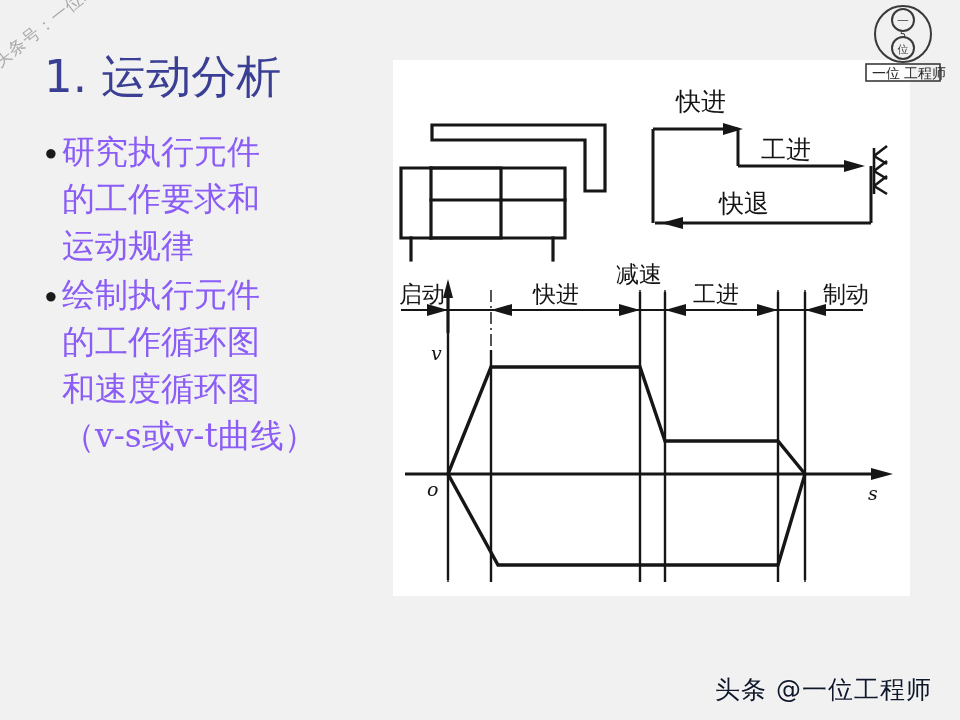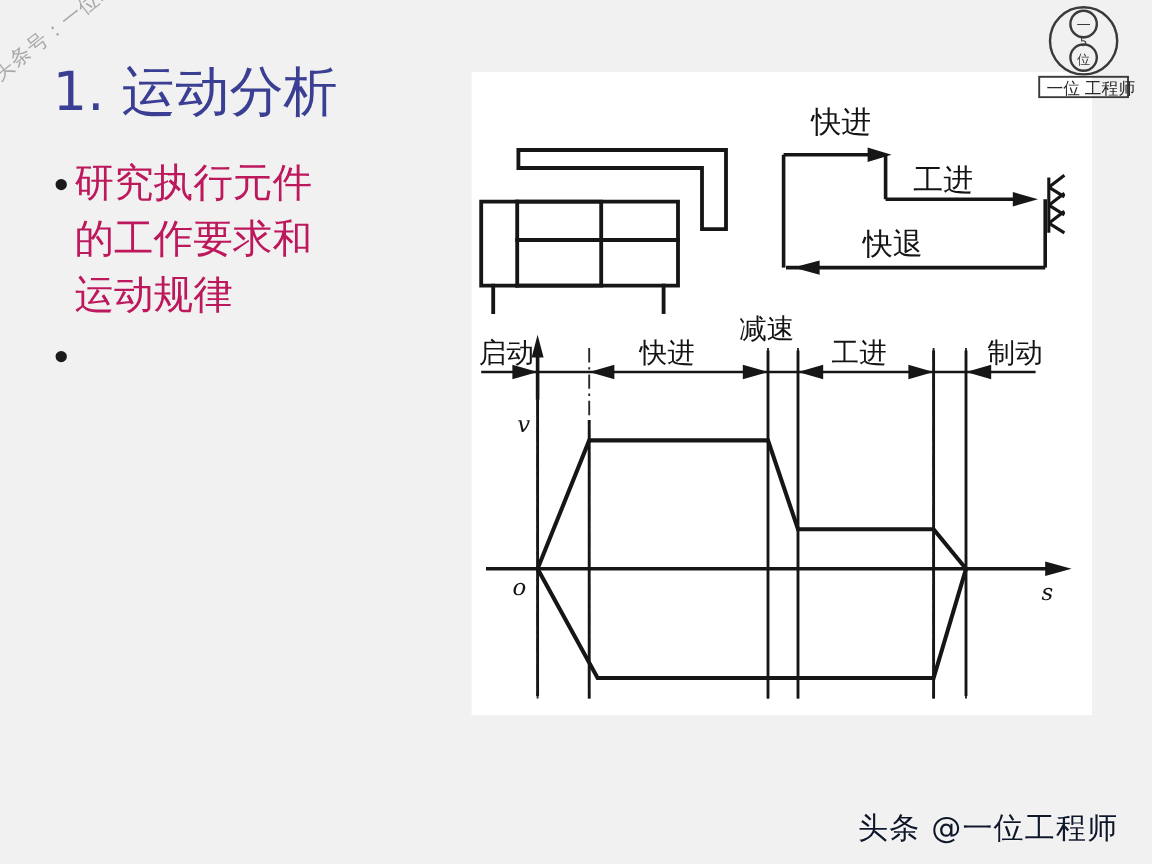--- a/index.html
+++ b/index.html
@@ -67,21 +67,21 @@
     width: 22px;
     flex: 0 0 22px;
     font-size: 22px;
     line-height: 50px;
     color: #1a1a1a;
     text-align: center;
   }
   .bullet-text {
     font-size: 33px;
     line-height: 47px;
-    color: #be185d;
+    color: #8b5cf6;
     font-family: "DejaVu Serif", serif;
     letter-spacing: 0px;
     white-space: pre-line;
   }
 
   
   #figure-panel {
     position: absolute;
     left: 393px;
     top: 60px;
@@ -126,20 +126,24 @@
 
     <div class="bullet">
       <div class="bullet-dot">●</div>
       <div class="bullet-text">研究执行元件
 的工作要求和
 运动规律</div>
     </div>
 
     <div class="bullet">
       <div class="bullet-dot">●</div>
+      <div class="bullet-text">绘制执行元件
+的工作循环图
+和速度循环图
+（v-s或v-t曲线）</div>
     </div>
 
   </div>
 
   <div id="figure-panel">
     <svg id="fig-svg" width="517" height="536" viewBox="0 0 517 536">
       <rect x="0" y="0" width="517" height="536" fill="#ffffff"></rect>
 
       <g stroke="#161616" fill="none" stroke-width="3.2" stroke-linecap="square">
 

